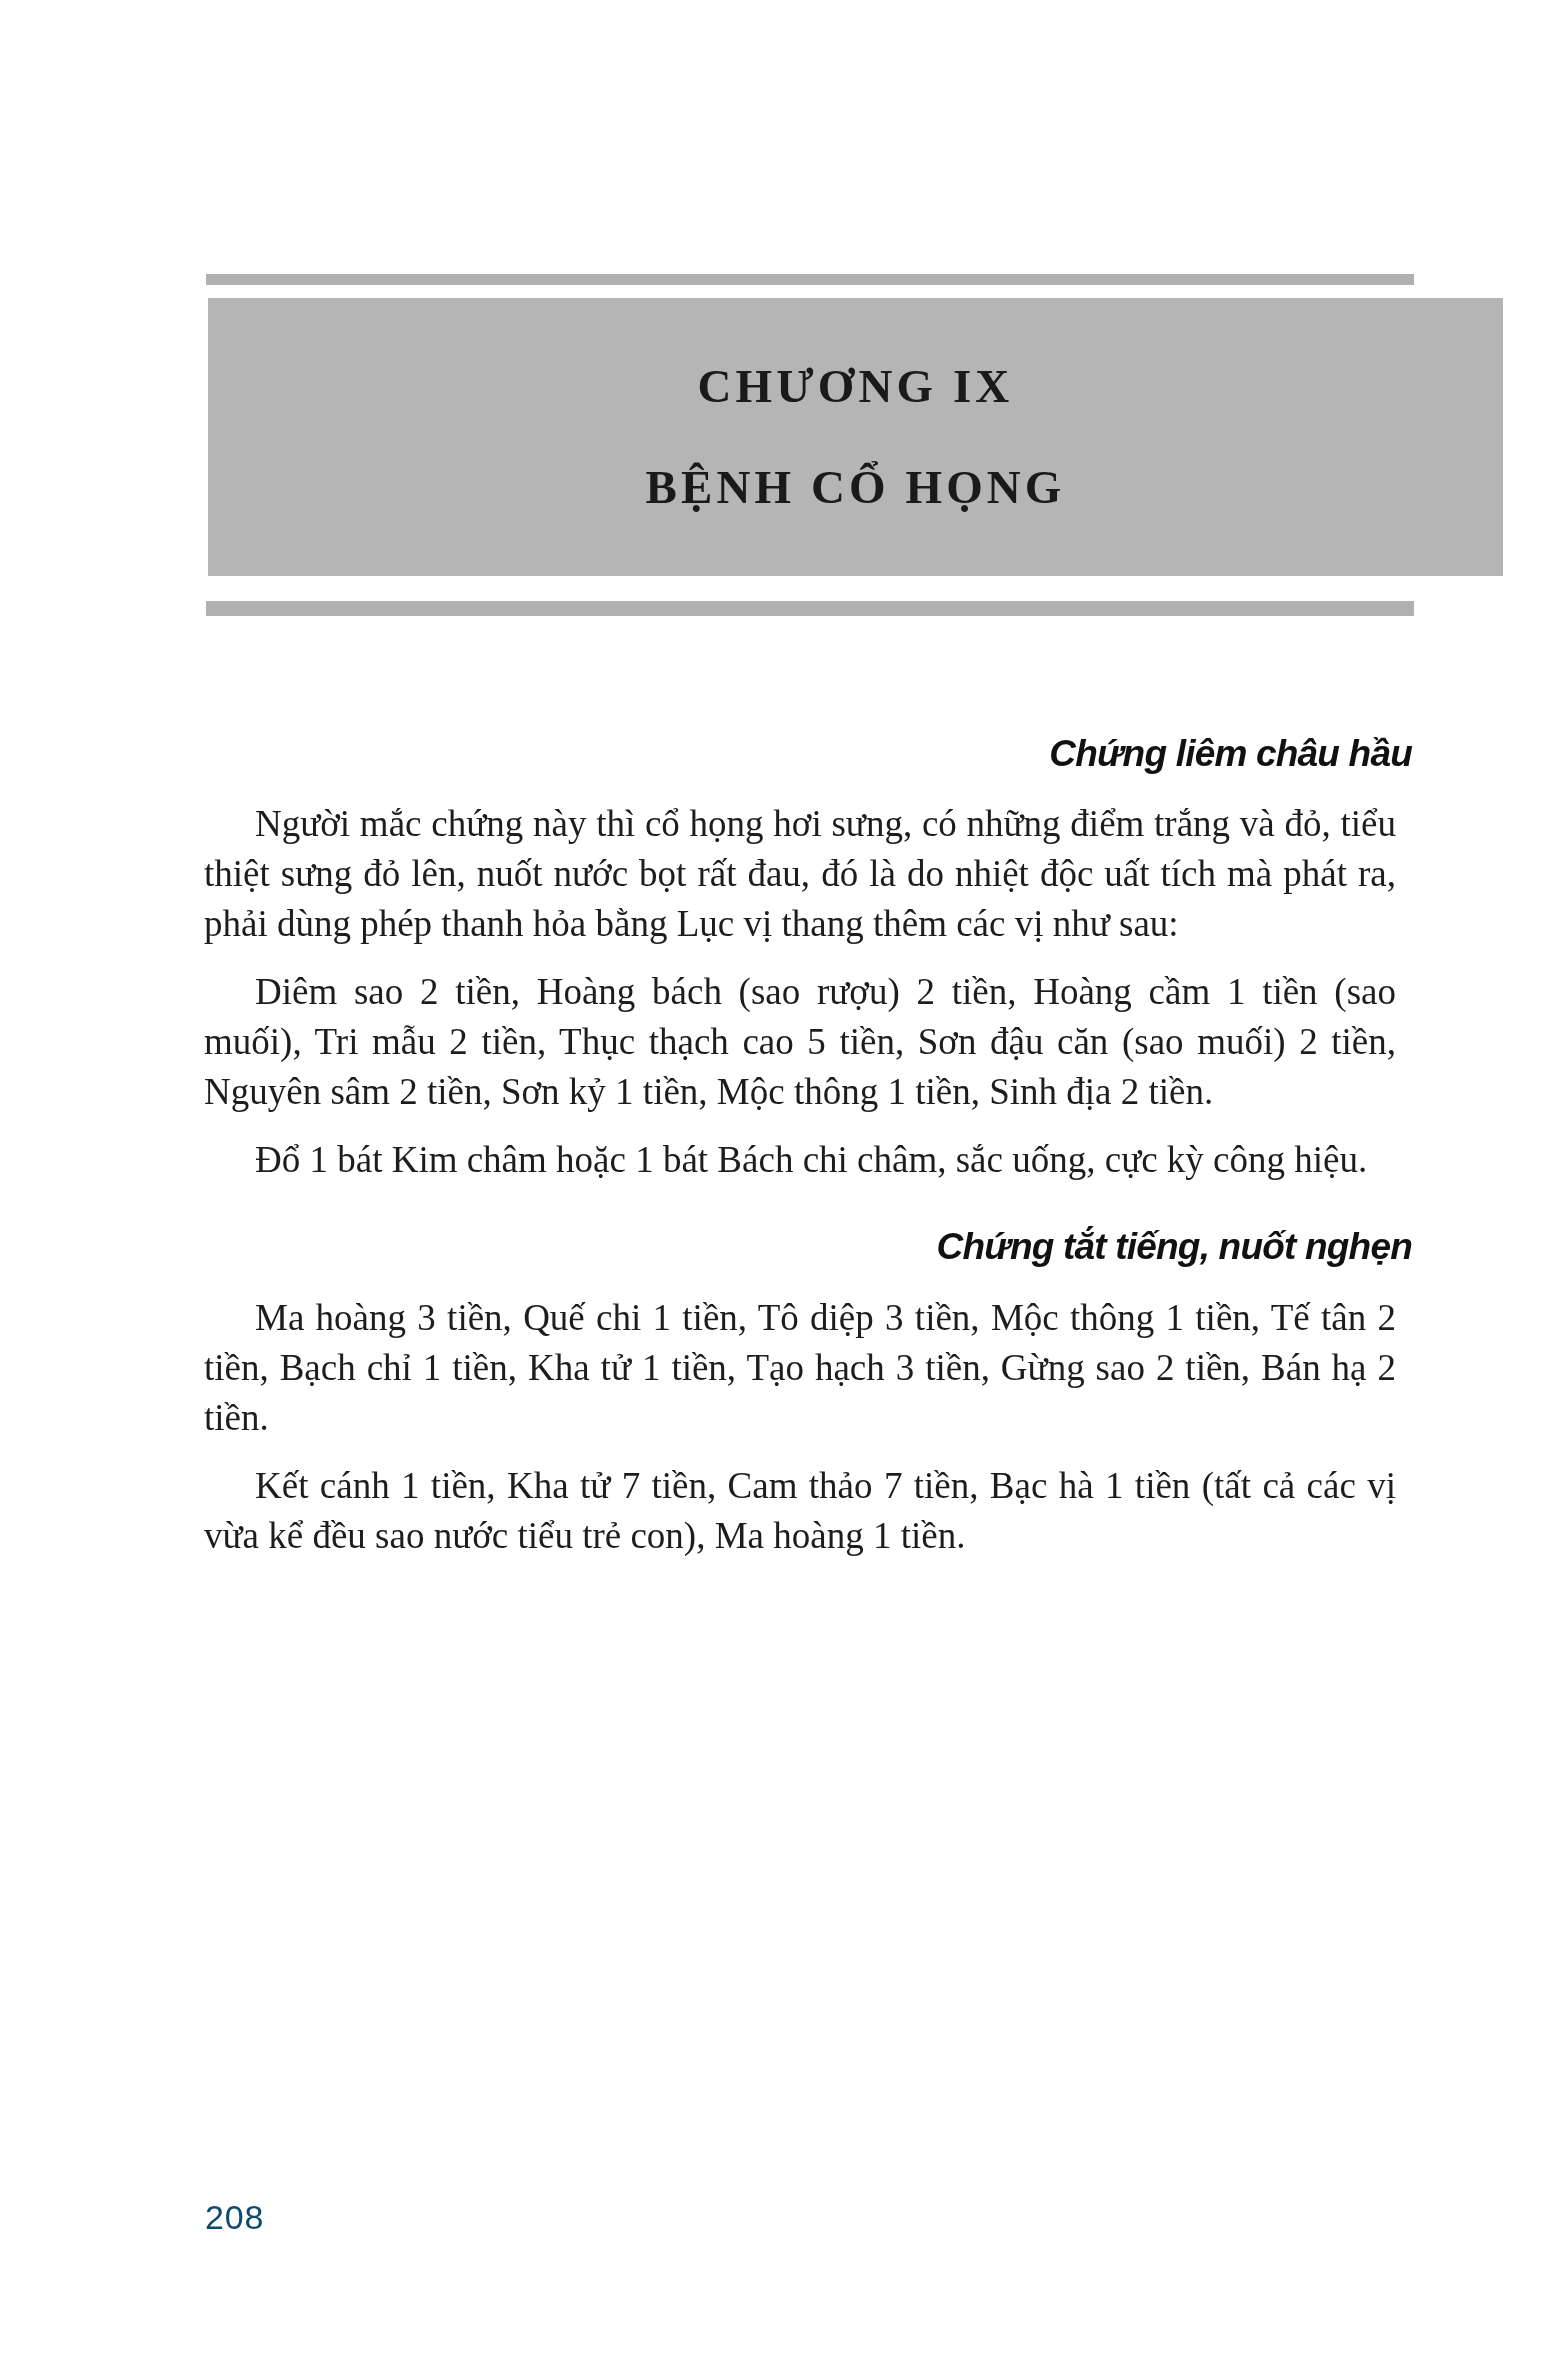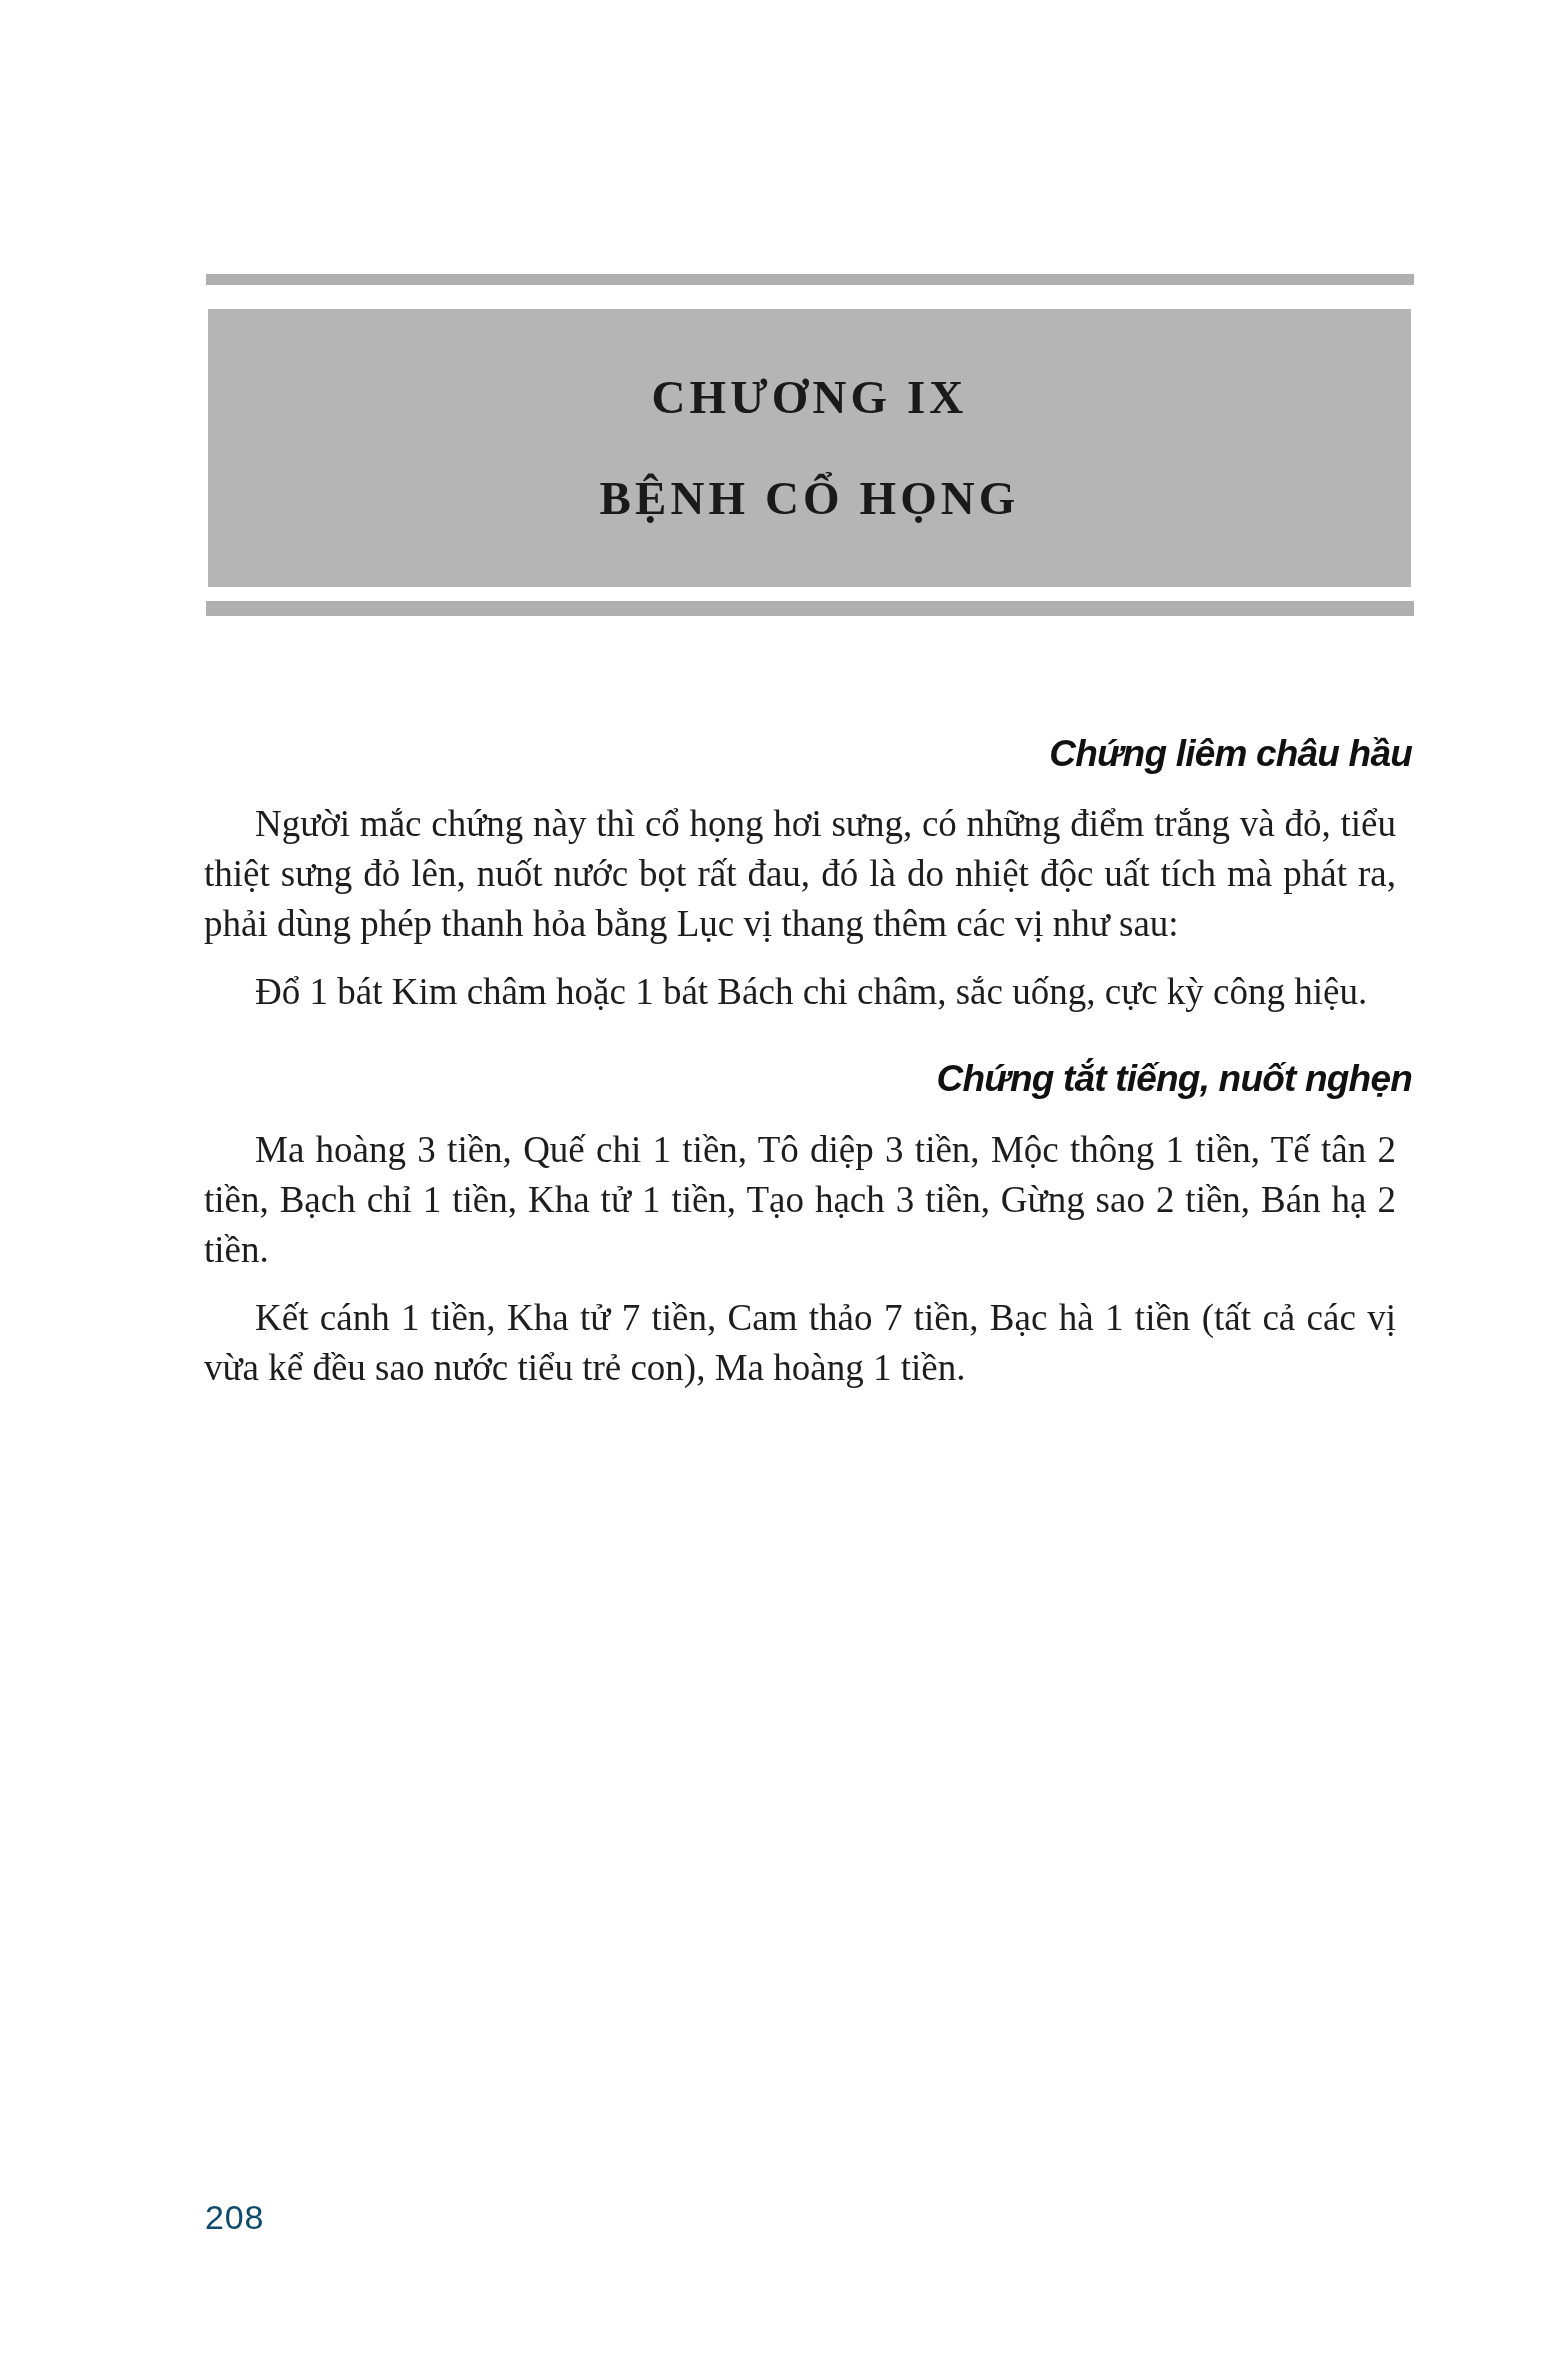--- a/index.html
+++ b/index.html
@@ -21,22 +21,22 @@
   .rule-top {
     left: 206px; top: 274px;
     width: 1208px; height: 11.4px;
   }
   .rule-bottom {
     left: 206px; top: 601px;
     width: 1208px; height: 14.7px;
   }
   .chapter-box {
     position: absolute;
-    left: 208px; top: 309px;
-    width: 1203px; height: 278px;
+    left: 208px; top: 298px;
+    width: 1295px; height: 278px;
     background: #b5b5b5;
     display: flex;
     flex-direction: column;
     align-items: center;
     justify-content: center;
   }
   .chapter-line {
     font-family: "Liberation Serif", serif;
     font-weight: 700;
     font-size: 47px;
@@ -96,20 +96,21 @@
     <div class="chapter-line">BỆNH CỔ HỌNG</div>
   </div>
 
   <div class="rule rule-bottom"></div>
 
   <div class="content">
 
     <div class="section">
       <h2 class="section-heading">Chứng liêm châu hầu</h2>
       <p>Người mắc chứng này thì cổ họng hơi sưng, có những điểm trắng và đỏ, tiểu thiệt sưng đỏ lên, nuốt nước bọt rất đau, đó là do nhiệt độc uất tích mà phát ra, phải dùng phép thanh hỏa bằng Lục vị thang thêm các vị như sau:</p>
+      <p>Diêm sao 2 tiền, Hoàng bách (sao rượu) 2 tiền, Hoàng cầm 1 tiền (sao muối), Tri mẫu 2 tiền, Thục thạch cao 5 tiền, Sơn đậu căn (sao muối) 2 tiền, Nguyên sâm 2 tiền, Sơn kỷ 1 tiền, Mộc thông 1 tiền, Sinh địa 2 tiền.</p>
       <p>Đổ 1 bát Kim châm hoặc 1 bát Bách chi châm, sắc uống, cực kỳ công hiệu.</p>
     </div>
 
     <div class="section">
       <h2 class="section-heading">Chứng tắt tiếng, nuốt nghẹn</h2>
       <p>Ma hoàng 3 tiền, Quế chi 1 tiền, Tô diệp 3 tiền, Mộc thông 1 tiền, Tế tân 2 tiền, Bạch chỉ 1 tiền, Kha tử 1 tiền, Tạo hạch 3 tiền, Gừng sao 2 tiền, Bán hạ 2 tiền.</p>
       <p>Kết cánh 1 tiền, Kha tử 7 tiền, Cam thảo 7 tiền, Bạc hà 1 tiền (tất cả các vị vừa kể đều sao nước tiểu trẻ con), Ma hoàng 1 tiền.</p>
     </div>
 
   </div>

